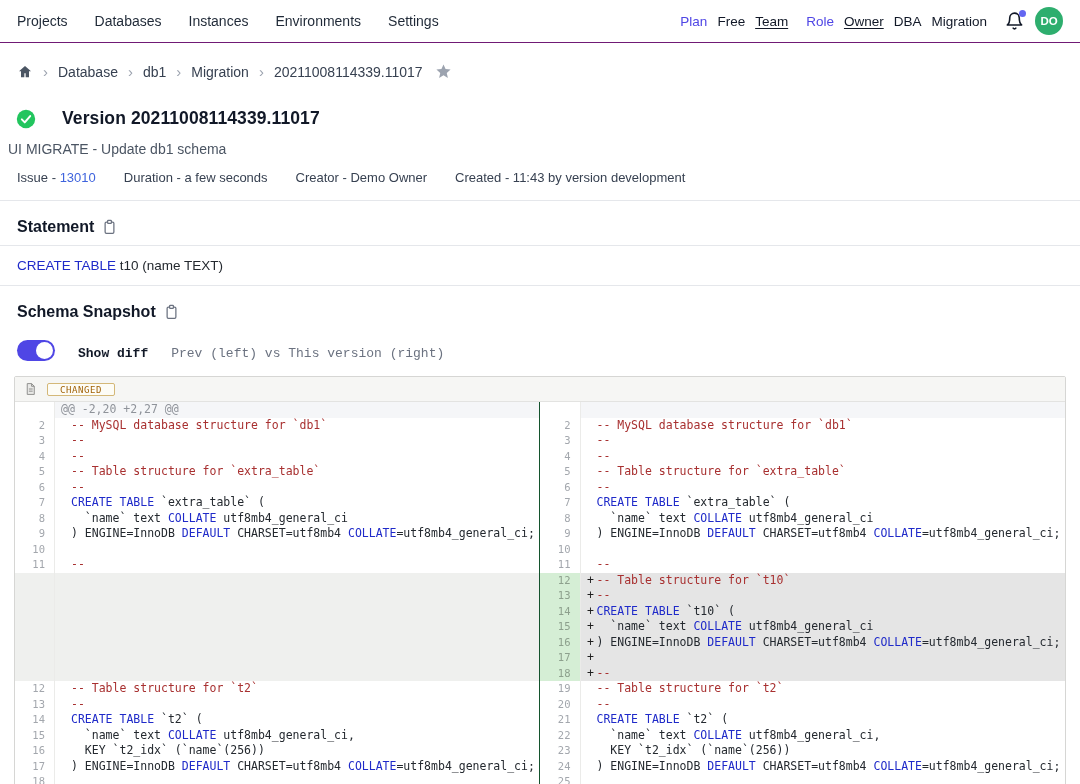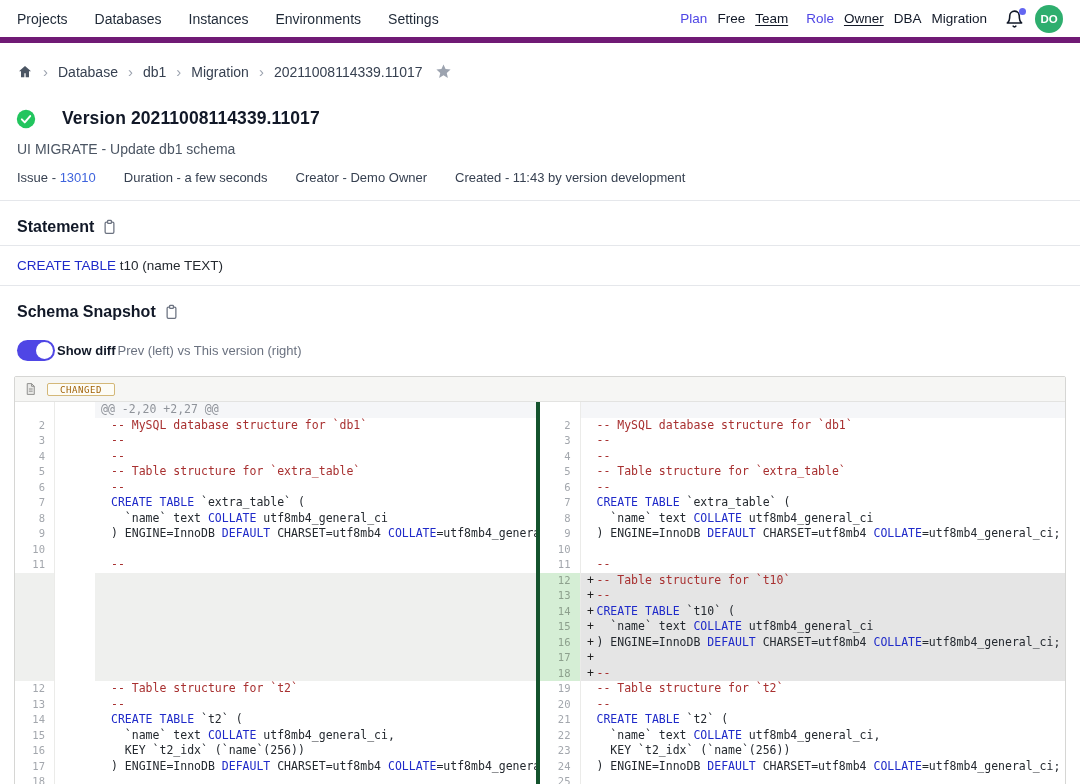--- a/index.html
+++ b/index.html
@@ -6,76 +6,76 @@
   html,body { margin:0; padding:0; }
   body {
     width:1080px; height:784px; overflow:hidden;
     background:#ffffff; color:#111827;
     font-family:"Liberation Sans", sans-serif;
   }
   a { text-decoration:none; }
 
   
   .topnav { display:flex; align-items:center; justify-content:space-between;
-    height:43px; padding:0 17px; border-bottom:6px solid #701a75; }
+    height:43px; padding:0 17px; border-bottom:1px solid #701a75; }
   .nav-left { display:flex; gap:27px; font-size:14px; color:#1f2937; }
   .nav-left span { cursor:pointer; }
   .nav-right { display:flex; align-items:center; gap:10px; font-size:13.5px; color:#111827; }
   .nav-accent { color:#4f46e5; }
   .underl { text-decoration:underline; text-underline-offset:2px;text-align:center; }
   .bell { position:relative; width:20px; height:20px; margin-left:8px; cursor:pointer; }
   .bell .dot { position:absolute; top:-1px; right:-1px; width:7px; height:7px;
     border-radius:50%; background:#6366f1; }
   .avatar { width:28px; height:28px; border-radius:50%; background:#2eae6e; color:#fff;
     font-weight:bold; font-size:11.5px; display:flex; align-items:center; justify-content:center;
     cursor:pointer; }
 
   
   .breadcrumb { display:flex; align-items:center; gap:10px; padding:20px 17px 8px;
     font-size:14px; color:#374151; }
   .bc-sep { color:#9ca3af; font-size:15px; }
   .bc-item { cursor:pointer; }
   .title-row { display:flex; align-items:flex-end; gap:26px; padding:8px 16px 0;margin-top:12px; }
   .title { font-size:17.5px; font-weight:bold; color:#111827; letter-spacing:.1px; }
-  .subtitle { padding:12px 17px 0; font-size:14px; color:#4b5563; }
+  .subtitle { padding:12px 8px 0; font-size:14px; color:#4b5563; }
   .meta-row { display:flex; gap:28px; padding:13px 17px 15px; font-size:13px; color:#374151; }
   .meta-item a { color:#3e63dd; cursor:pointer; }
 
   .divider { border-top:1px solid #e5e7eb; }
 
   
   .section-head { display:flex; align-items:center; gap:8px; padding:17px 17px 9px;
     font-size:16px; font-weight:600; color:#111827; }
   .copy-btn { display:flex; align-items:center; cursor:pointer; }
   .stmt-box { border-top:1px solid #e5e7eb; border-bottom:1px solid #e5e7eb;
     padding:11px 17px; font-size:13.5px; line-height:17px; }
   .tok-k { color:#1f2ac9; }
   .tok-c { color:#a83030; }
   .tok-p { color:#24292f; }
 
-  .toggle-row { display:flex; align-items:center; gap:2px; padding:10px 17px 15px; font-size:13px; }
+  .toggle-row { display:flex; align-items:flex-end; gap:23px; padding:10px 17px 15px; font-size:13px;font-family:Liberation Mono, monospace; }
   .toggle { width:38px; height:21px; border-radius:11px; background:#4f46e5; position:relative; cursor:pointer; }
   .toggle .knob { position:absolute; right:2px; top:2px; width:17px; height:17px;
     background:#fff; border-radius:50%; }
   .toggle-label { font-weight:bold; font-size:13px; color:#111827; }
   .toggle-hint { color:#6b7280; }
 
   
   .diff-wrap { margin:0 14px; border:1px solid #d6d6d4; border-radius:2px; background:#fff; }
   .diff-head { display:flex; align-items:center; gap:10px; height:25px;
     background:#f6f6f4; border-bottom:1px solid #e3e3e1; padding:0 9px; }
   .badge { font-size:9px; letter-spacing:.6px; color:#a16207; border:1px solid #d4b878;
     padding:1px 12px 0; border-radius:2px; background:#fdfcf6;
     font-family:"DejaVu Sans Mono", monospace; }
   .diff-grid { display:grid; grid-template-columns:40px minmax(0,1fr) 41px minmax(0,1fr);
     grid-auto-rows:15.5px; font-family:"DejaVu Sans Mono", monospace;
     font-size:11.5px; line-height:15.5px; }
   .gut { color:#a3a7ad; text-align:right; padding-right:9px; font-size:10.5px; }
   .lg { border-right:1px solid #ebebe9; }
-  .lc { border-right:4px solid #14532d;margin-left:40px; }
+  .lc { border-right:1px solid #14532d; }
   .rg { border-right:1px solid #ebebe9; }
   .code { white-space:pre; overflow:hidden; padding-left:4px; color:#24292f; }
   .mk { display:inline-block; width:12px; text-align:center; color:#1f1f1f; }
   .code.hunk { background:#f5f6f8; color:#8f939a; padding-left:6px; }
   .empty { background:#eff0ee; }
   .code.add { background:#e5e5e5; }
   .gut.add-g { background:#d5eed5; color:#8da08d; }
 
   svg { display:block; }
 </style>

